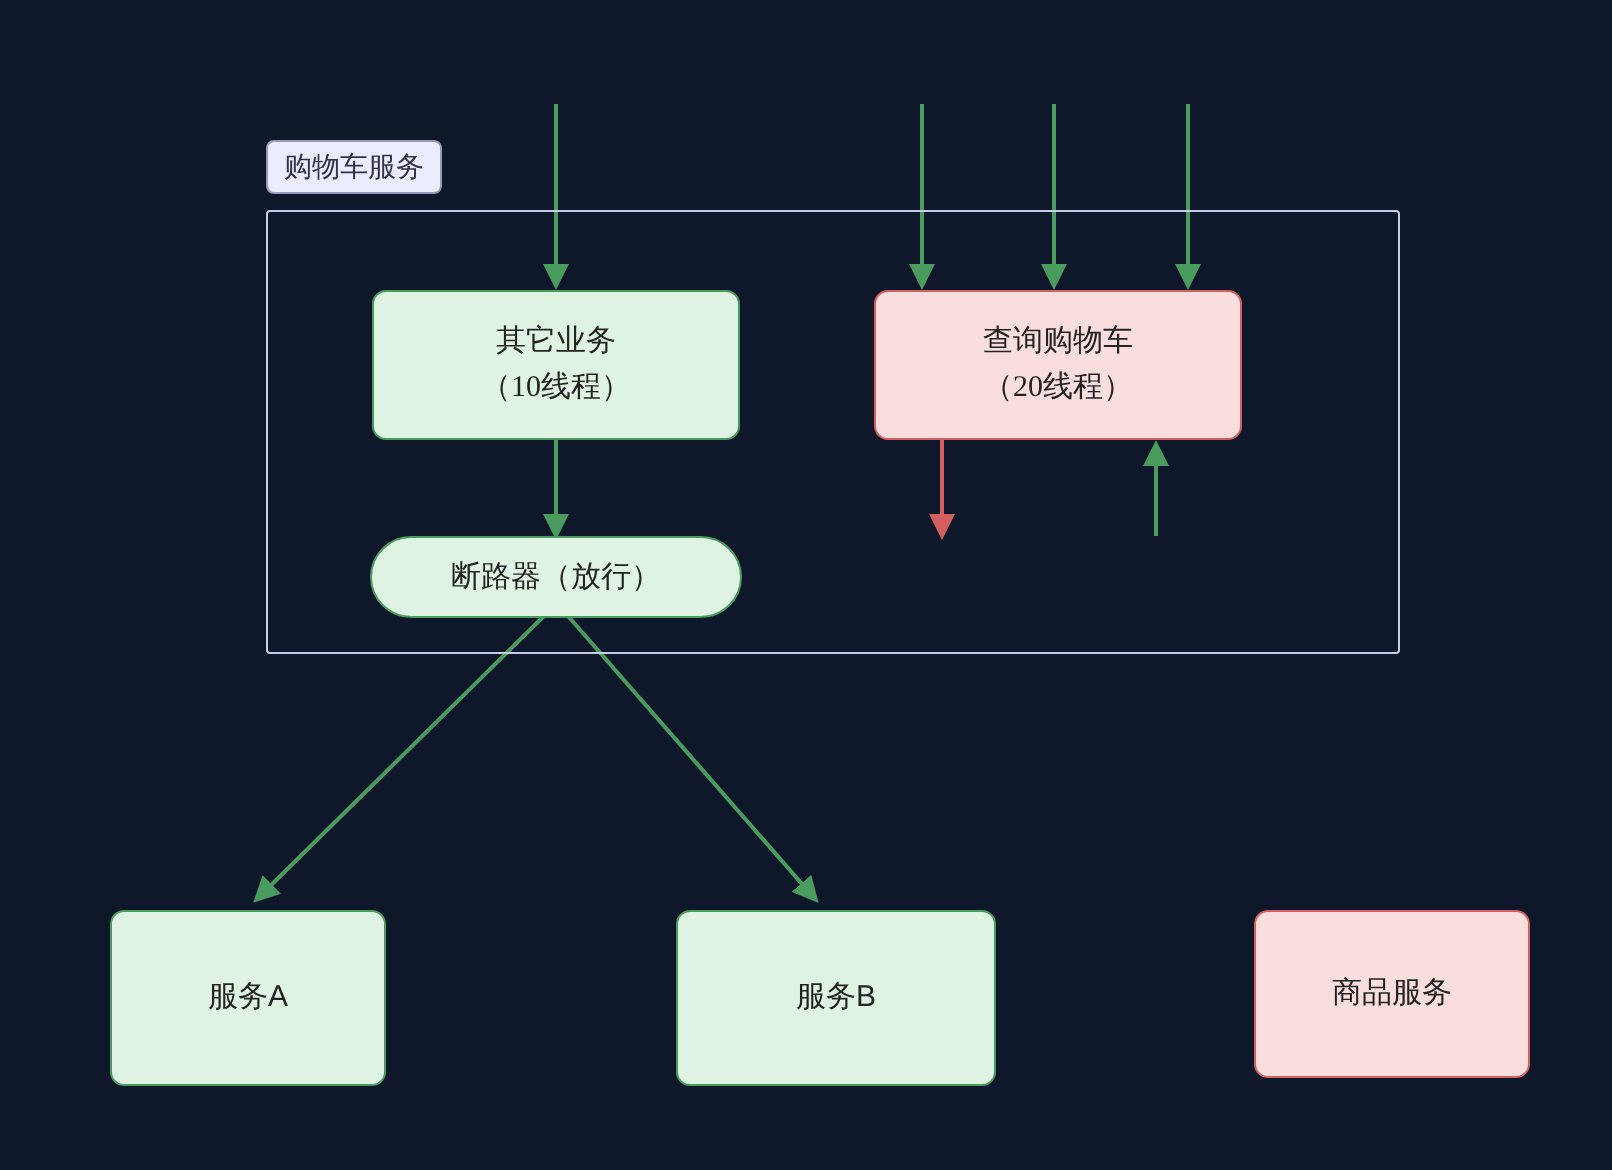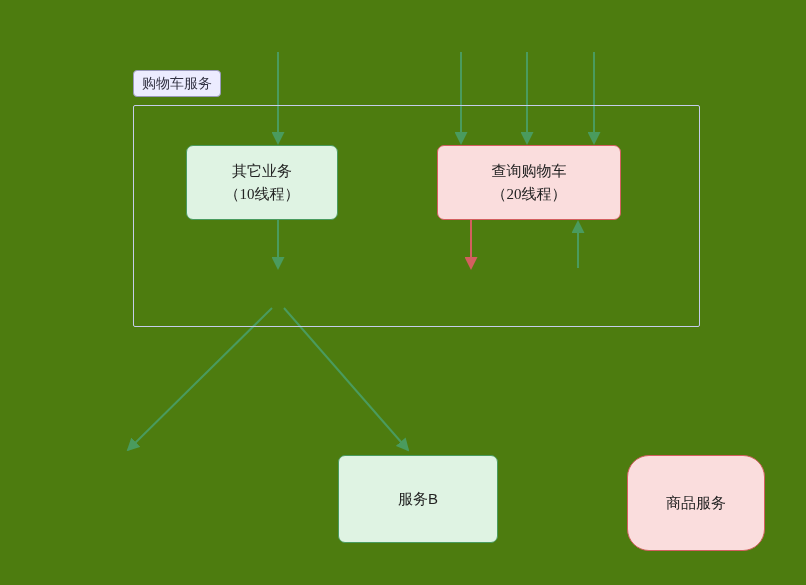--- a/index.html
+++ b/index.html
@@ -9,21 +9,21 @@
     background: #ffffff;
   }
   body {
     font-family: "Liberation Sans", "DejaVu Sans", sans-serif;
     -webkit-font-smoothing: antialiased;
   }
   #canvas {
     position: relative;
     width: 806px;
     height: 585px;
-    background: #4d7c0f;
+    background: #0f172a;
     overflow: hidden;
   }
   #edges {
     position: absolute;
     left: 0;
     top: 0;
     width: 806px;
     height: 585px;
     pointer-events: none;
   }
@@ -111,34 +111,40 @@
 
     <line x1="272" y1="308" x2="128" y2="450" stroke="#4a9b5e" stroke-width="2" marker-end="url(#arrow-green)"></line>
 
     <line x1="284" y1="308" x2="408" y2="450" stroke="#4a9b5e" stroke-width="2" marker-end="url(#arrow-green)"></line>
   </svg>
 
   <div class="subgraph" style="left:133px; top:105px; width:567px; height:222px;"></div>
 
   <div class="subgraph-label" style="left:133px; top:70px;">购物车服务</div>
 
-  <div class="node green rect" style="left:186px; top:145px; width:152px; height:75px;">
+  <div class="node green rect" style="left:186px; top:145px; width:184px; height:75px;">
     <span>其它业务</span>
     <span class="line2">（10线程）</span>
   </div>
 
   <div class="node red rect" style="left:437px; top:145px; width:184px; height:75px;">
     <span>查询购物车</span>
     <span class="line2">（20线程）</span>
   </div>
 
+  <div class="node green pill" style="left:185px; top:268px; width:186px; height:41px;">
+    <span>断路器（放行）</span>
+  </div>
 
 
+  <div class="node green rect" style="left:55px; top:455px; width:138px; height:88px;">
+    <span>服务A</span>
+  </div>
 
   <div class="node green rect" style="left:338px; top:455px; width:160px; height:88px;">
     <span>服务B</span>
   </div>
 
-  <div class="node red rect" style="left:627px; top:455px; width:138px; height:96px;border-radius:22px;">
+  <div class="node red rect" style="left:627px; top:455px; width:138px; height:84px;">
     <span>商品服务</span>
   </div>
 
 </div>
 
 </body></html>

